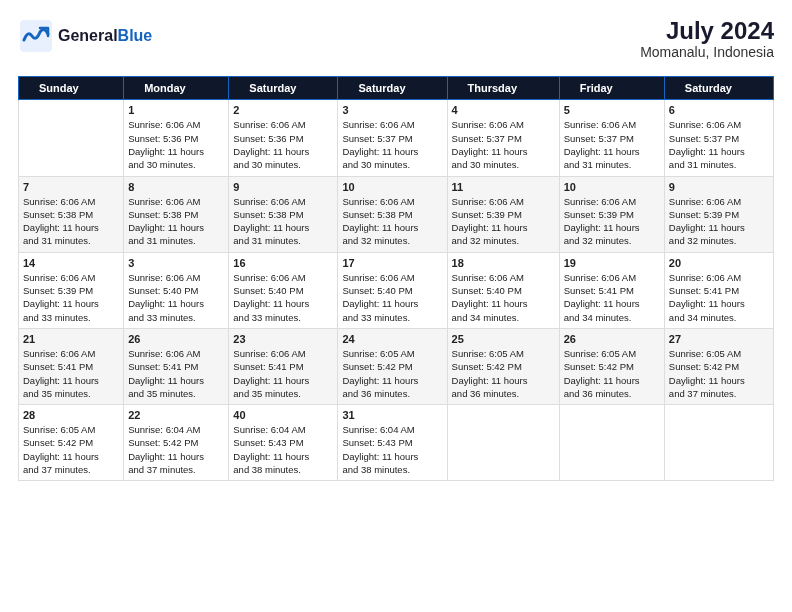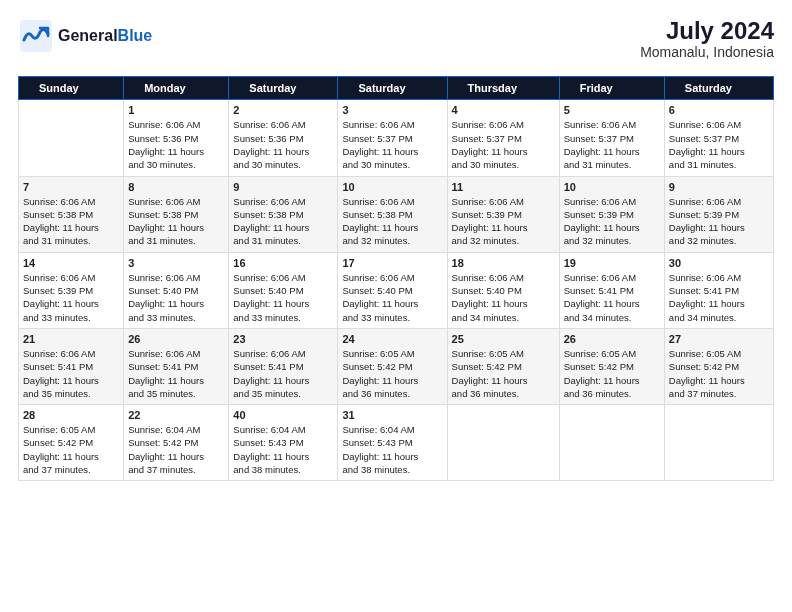--- a/index.html
+++ b/index.html
@@ -199,21 +199,21 @@
           </td>
           <td>
             <span class="day-num">18</span>
             <div class="cell-content"><span>Sunrise: 6:06 AM</span><br><span>Sunset: 5:40 PM</span><br><span>Daylight: 11 hours</span><br><span>and 34 minutes.</span></div>
           </td>
           <td>
             <span class="day-num">19</span>
             <div class="cell-content"><span>Sunrise: 6:06 AM</span><br><span>Sunset: 5:41 PM</span><br><span>Daylight: 11 hours</span><br><span>and 34 minutes.</span></div>
           </td>
           <td>
-            <span class="day-num">30</span>
+            <span class="day-num">20</span>
             <div class="cell-content"><span>Sunrise: 6:06 AM</span><br><span>Sunset: 5:41 PM</span><br><span>Daylight: 11 hours</span><br><span>and 34 minutes.</span></div>
           </td>
         </tr>
         <tr>
           <td>
             <span class="day-num">21</span>
             <div class="cell-content"><span>Sunrise: 6:06 AM</span><br><span>Sunset: 5:41 PM</span><br><span>Daylight: 11 hours</span><br><span>and 35 minutes.</span></div>
           </td>
           <td>
             <span class="day-num">26</span>

